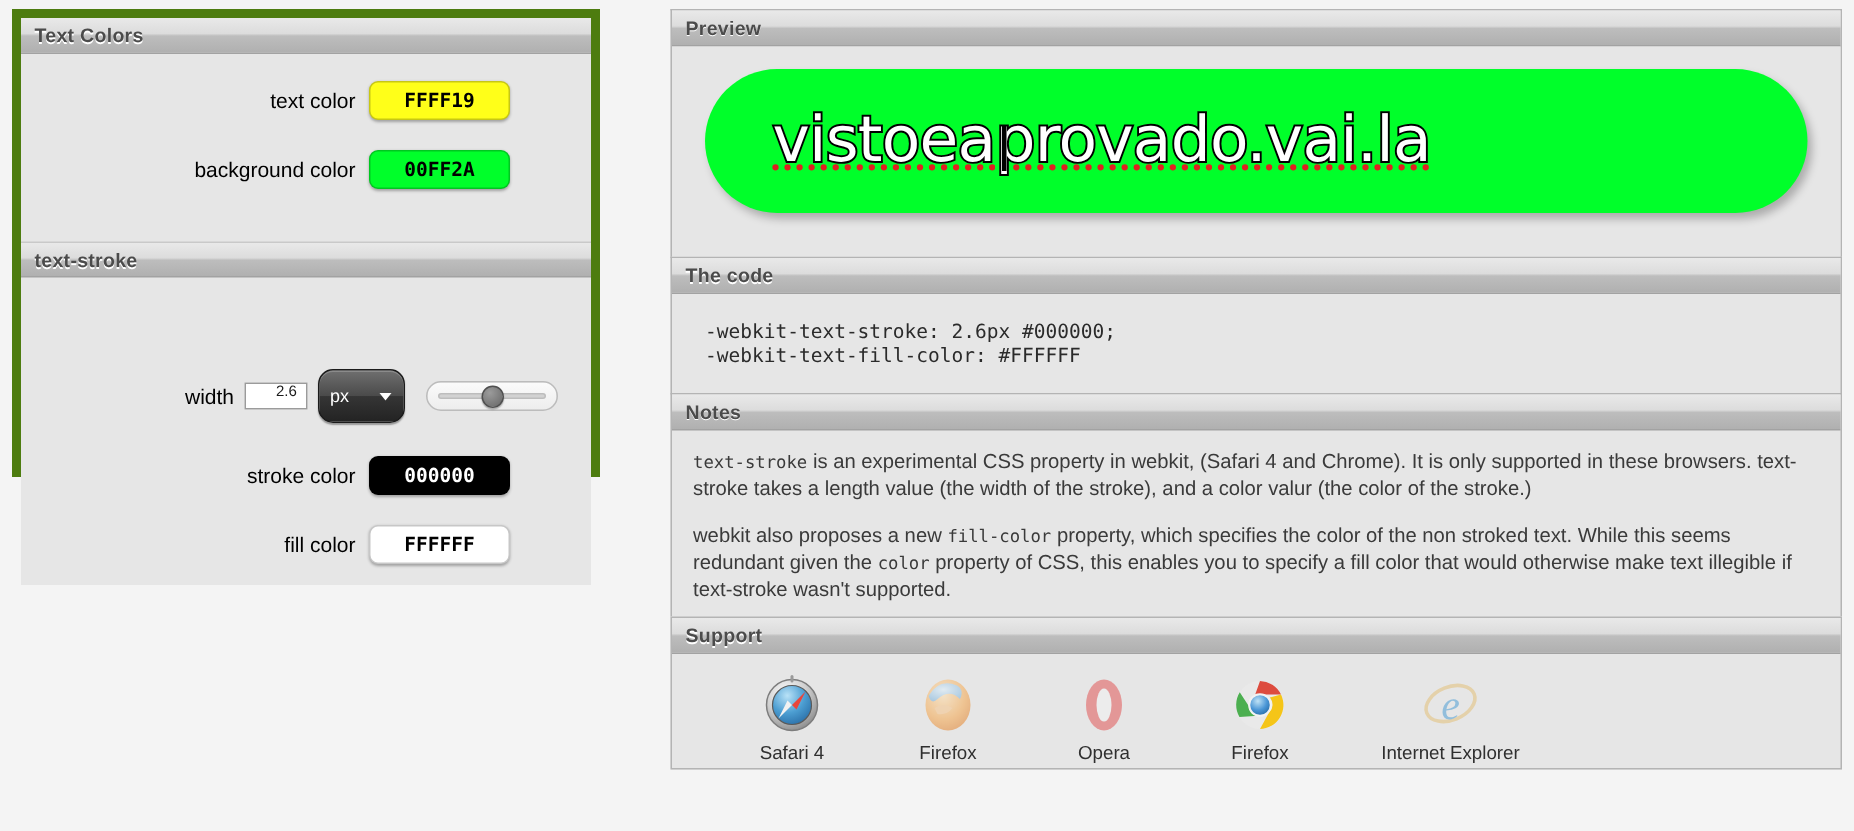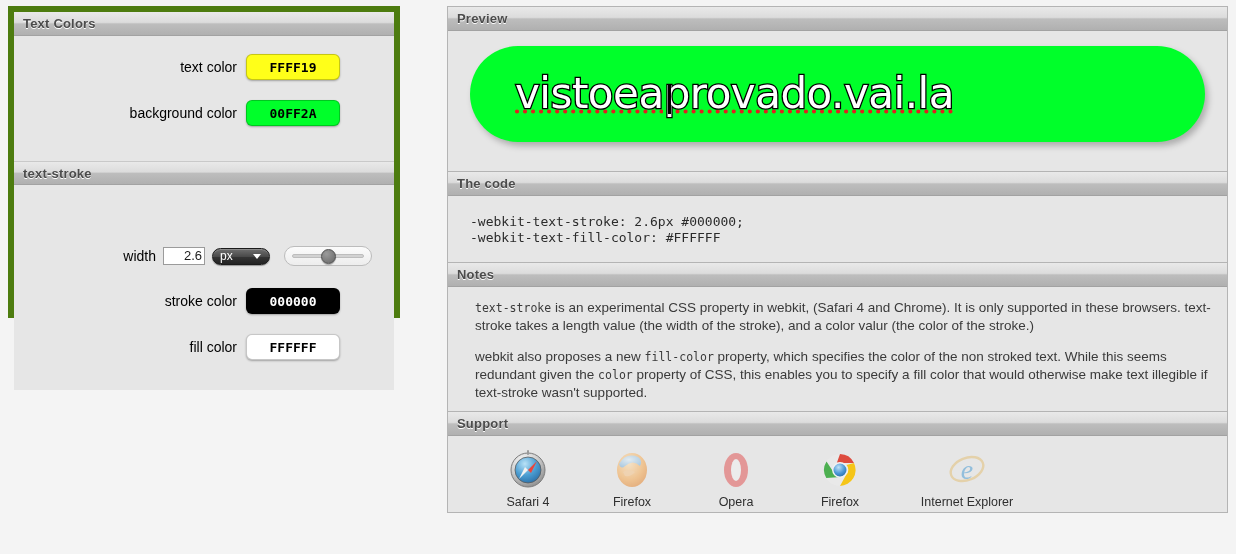--- a/index.html
+++ b/index.html
@@ -64,28 +64,28 @@
     cursor: pointer;
     user-select: none;
   }
 
   
   .num-input {
     width: 40px; height: 18px;
     border: 1px solid #9b9b9b;
     background: #ffffff;
     font-family: "Liberation Sans", sans-serif;
-    font-size: 13px;
+    font-size: 10px;
     color: #1b1b1b;
     padding: 0 20px;
     box-sizing: border-box;
     margin-right: 7px;
   }
   .unit-select {
-    width: 58px; height: 17px;
+    width: 58px; height: 36px;
     border-radius: 10px;
     background: linear-gradient(to bottom, #6f6f6f 0%, #4a4a4a 50%, #353535 51%, #232323 100%);
     border: 1px solid #1b1b1b;
     color: #ffffff;
     font-size: 12px;
     display: flex; align-items: center;
     padding: 0 7px;
     box-sizing: border-box;
     box-shadow: 0 1px 1px rgba(0,0,0,.35), inset 0 1px 0 rgba(255,255,255,.2);
     cursor: pointer;
@@ -183,21 +183,21 @@
     line-height: 16px;
     white-space: pre;
   }
 
   
   #notes-body { padding: 12px 14px 12px 14px; box-sizing: border-box; height: 124px; }
   .note-p {
     font-size: 13.5px;
     color: #3a3a3a;
     line-height: 17px;
-    margin: 0 0 14px 13px;
+    margin: 0 0 14px 0;
   }
   .note-p:last-child { margin-bottom: 0; }
   .mono-inline {
     font-family: "DejaVu Sans Mono", "Liberation Mono", monospace;
     font-size: 11.5px;
     color: #3a3a3a;
   }
 
   
   #support-body { height: 76px; display: flex; align-items: flex-start; padding: 10px 0 0 28px; box-sizing: border-box; }

